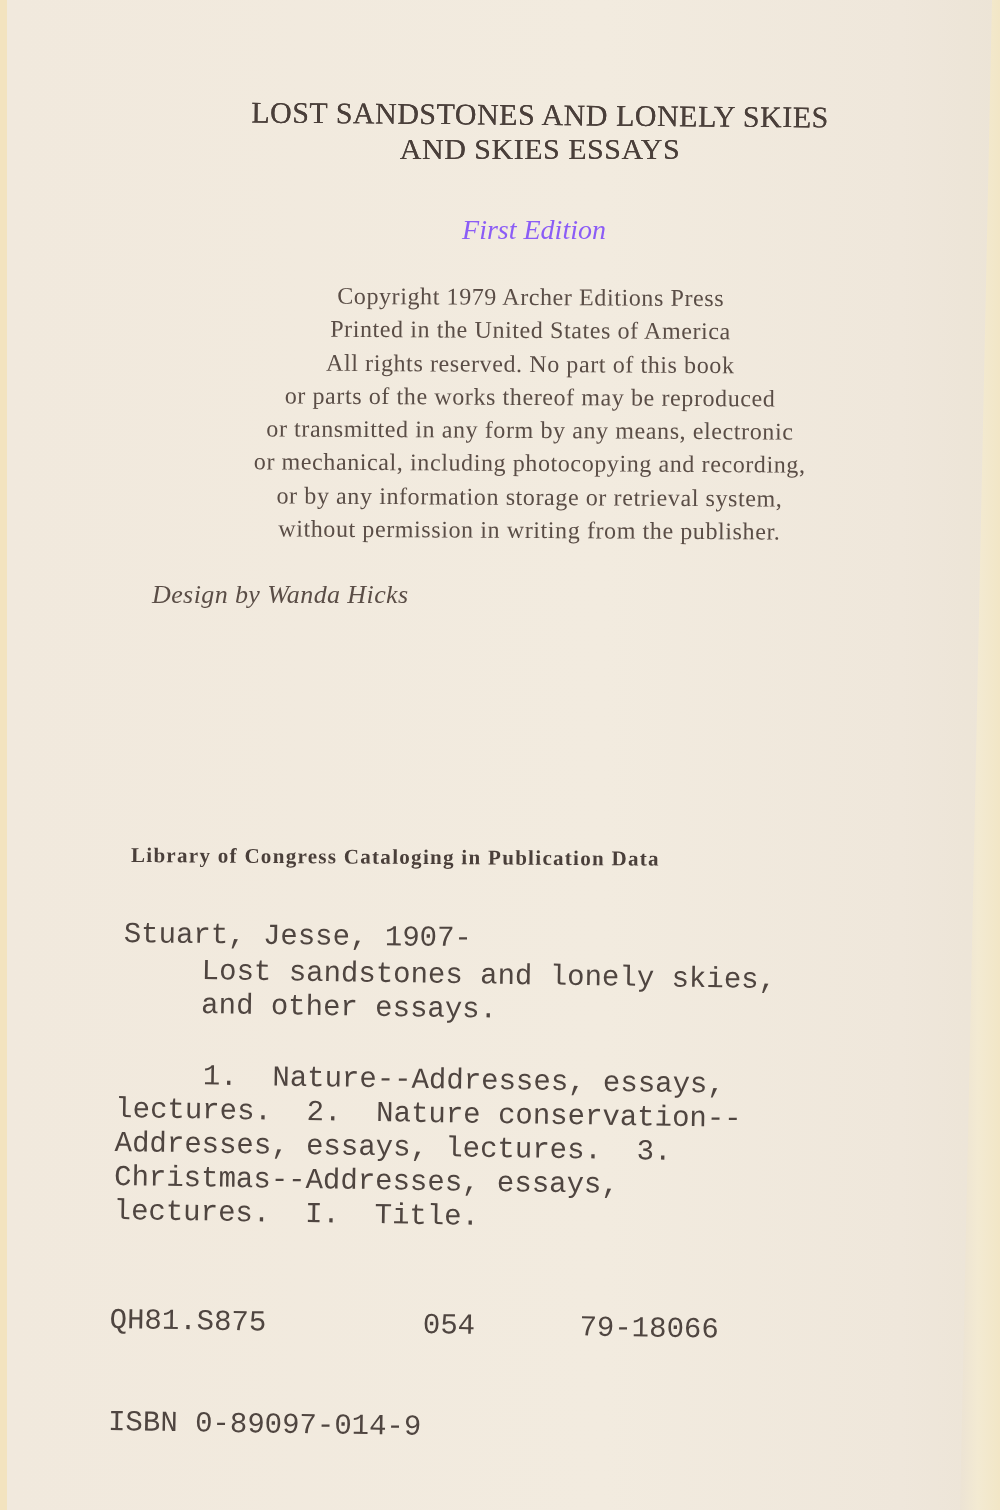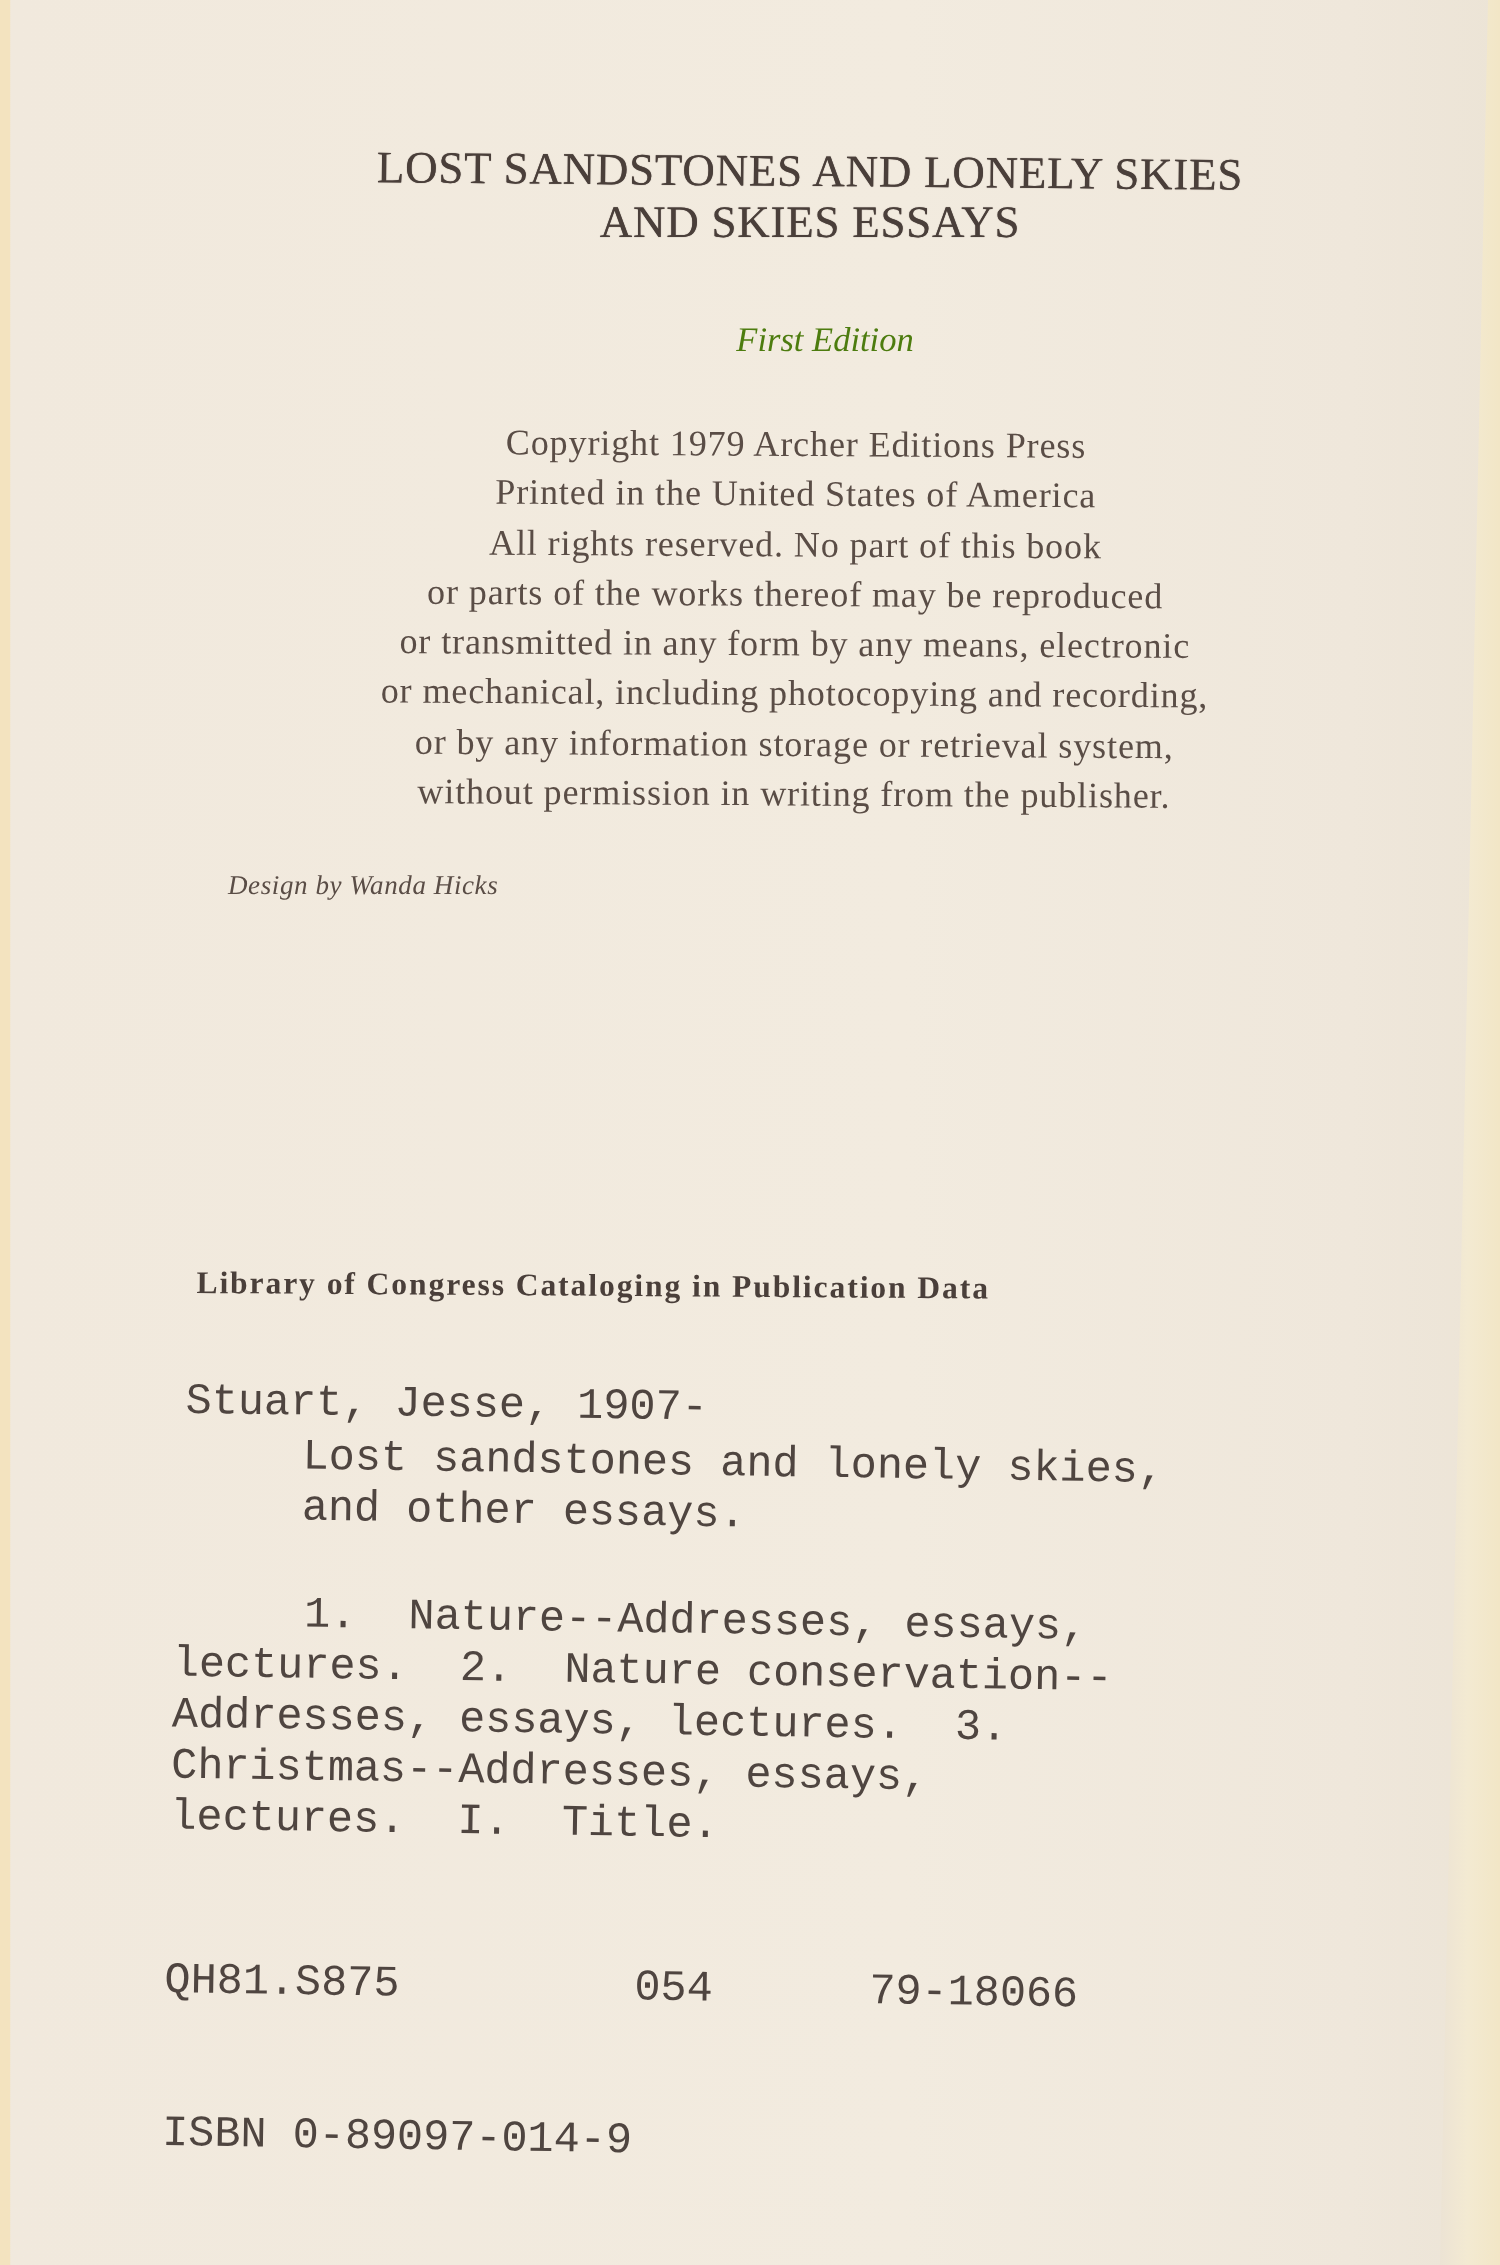--- a/index.html
+++ b/index.html
@@ -44,42 +44,42 @@
       font-weight: normal;
       letter-spacing: 0.5px;
       color: #4a3f3a;
       line-height: 36px;
       text-shadow: 0 0 0.5px #4a3f3a;
     }
     .title.line1 { top: 97px; transform: rotate(0.5deg); }
     .title.line2 { top: 131px; }
     .edition {
       position: absolute;
-      top: 214px; left: 400px; width: 300px;
+      top: 214px; left: 384px; width: 300px;
       text-align: center;
       font-style: italic;
-      font-size: 23px;
-      color: #4d7c0f;
+      font-size: 28px;
+      color: #8b5cf6;
     }
     .copyright {
       position: absolute;
       top: 281px; left: 150px; width: 760px;
       text-align: center;
       font-size: 24px;
       line-height: 33.3px;
       color: #5a4d46;
       letter-spacing: 0.6px;
       transform: rotate(0.35deg);
     }
     .copyright div { white-space: nowrap; }
     .design {
       position: absolute;
       top: 580px; left: 152px;
       font-style: italic;
-      font-size: 18px;
+      font-size: 26px;
       color: #5a4d46;
       letter-spacing: 0.4px;
     }
     .lc-heading {
       position: absolute;
       top: 843px; left: 131px;
       font-size: 21px;
       font-weight: bold;
       color: #4a3f3a;
       letter-spacing: 1.3px;

